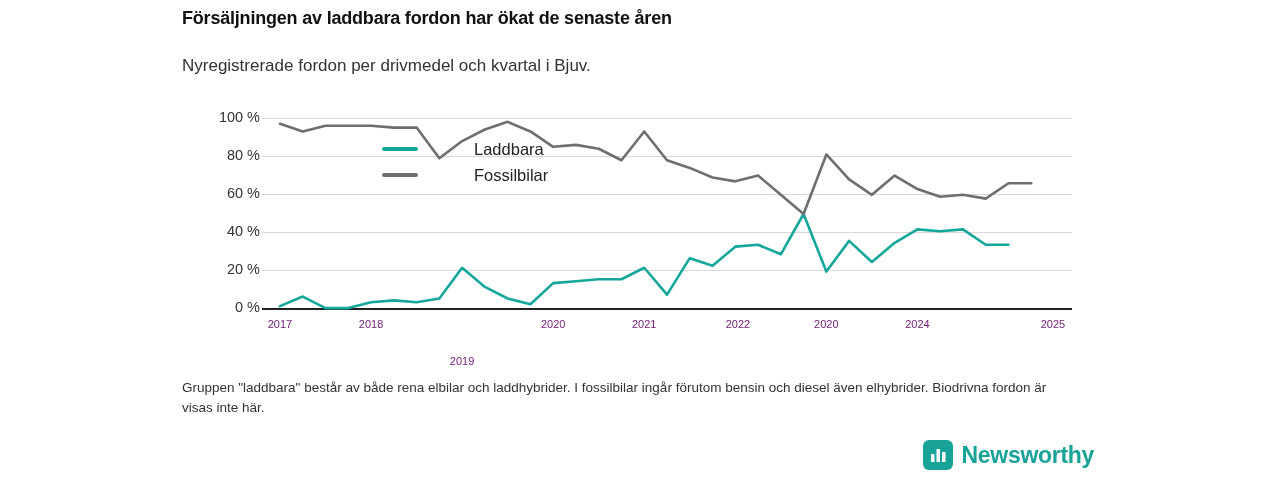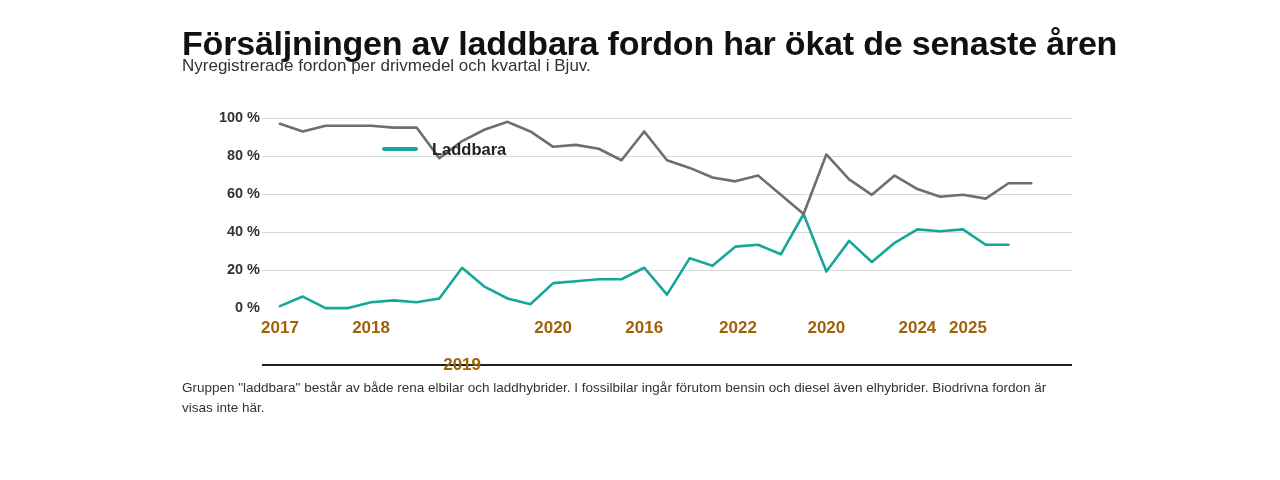--- a/index.html
+++ b/index.html
@@ -16,23 +16,23 @@
     position: relative;
   }
   .page {
     position: relative;
     width: 1280px;
     height: 480px;
   }
   .title {
     position: absolute;
     left: 182px;
-    top: 24px;
+    top: 8px;
     width: 1000px;
-    font-size: 34px;
+    font-size: 18px;
     font-weight: bold;
     color: #111111;
     letter-spacing: -0.2px;
   }
   .subtitle {
     position: absolute;
     left: 182px;
     top: 56px;
     width: 1000px;
     font-size: 17px;
@@ -44,22 +44,21 @@
     left: 182px;
     top: 108px;
     width: 900px;
     height: 230px;
   }
   .plot {
     position: absolute;
     left: 80px;
     top: 10px;
     width: 810px;
-    height: 248px;
-    font-weight: bold;
+    height: 192px;
   }
   .gridline {
     position: absolute;
     left: 0;
     width: 810px;
     height: 1px;
     background: #d9d9d9;
   }
   .axis-x {
     position: absolute;
@@ -74,36 +73,37 @@
     right: 812px;
     width: 70px;
     text-align: right;
     font-size: 14.5px;
     color: #333333;
     transform: translateY(-9px);
   }
   .xtick {
     position: absolute;
     top: 200px;
-    font-size: 17px;
-    color: #a16207;
+    font-size: 11px;
+    color: #701a75;
     text-align: center;
     width: 60px;
     margin-left: -30px;
   }
   .legend {
     position: absolute;
     left: 120px;
     top: 18px;
     font-size: 16px;
   }
   .legend-row {
     display: flex;
     align-items: center;
     height: 26px;
+    gap: 42px;
   }
   .legend-swatch {
     width: 36px;
     height: 4px;
     border-radius: 2px;
     margin-right: 14px;
   }
   .legend-label {
     color: #222222;
     font-size: 16.5px;
@@ -168,31 +168,45 @@
 
       <svg id="lines-svg" width="810" height="192" viewBox="0 0 810 192" style="position:absolute; left:0; top:0;">
           <path d="M18.00 188.16 L40.76 178.56 L63.53 190.08 L86.29 190.08 L109.06 184.32 L131.82 182.40 L154.59 184.32 L177.35 180.48 L200.12 149.76 L222.88 168.96 L245.65 180.48 L268.41 186.24 L291.18 165.12 L313.94 163.20 L336.71 161.28 L359.47 161.28 L382.24 149.76 L405.00 176.64 L427.76 140.16 L450.53 147.84 L473.29 128.64 L496.06 126.72 L518.82 136.32 L541.59 96.00 L564.35 153.60 L587.12 122.88 L609.88 144.00 L632.65 124.80 L655.41 111.36 L678.18 113.28 L700.94 111.36 L723.71 126.72 L746.47 126.72" fill="none" stroke="#16a79b" stroke-width="2.6" stroke-linejoin="round" stroke-linecap="round"></path>
           <path d="M18.00 5.76 L40.76 13.44 L63.53 7.68 L86.29 7.68 L109.06 7.68 L131.82 9.60 L154.59 9.60 L177.35 40.32 L200.12 23.04 L222.88 11.52 L245.65 3.84 L268.41 13.44 L291.18 28.80 L313.94 26.88 L336.71 30.72 L359.47 42.24 L382.24 13.44 L405.00 42.24 L427.76 49.92 L450.53 59.52 L473.29 63.36 L496.06 57.60 L518.82 76.80 L541.59 96.00 L564.35 36.48 L587.12 61.44 L609.88 76.80 L632.65 57.60 L655.41 71.04 L678.18 78.72 L700.94 76.80 L723.71 80.64 L746.47 65.28 L769.24 65.28" fill="none" stroke="#6e6e6e" stroke-width="2.6" stroke-linejoin="round" stroke-linecap="round"></path>
         </svg>
 
       <div class="xtick" id="xt0" style="left: 18px;">2017</div>
       <div class="xtick" id="xt1" style="left: 109.059px;">2018</div>
       <div class="xtick" id="xt2" style="left: 200.118px; margin-top: 37px;">2019</div>
       <div class="xtick" id="xt3" style="left: 291.176px;">2020</div>
-      <div class="xtick" id="xt4" style="left: 382.235px;">2016</div>
+      <div class="xtick" id="xt4" style="left: 382.235px;">2021</div>
       <div class="xtick" id="xt5" style="left: 476px;">2022</div>
       <div class="xtick" id="xt6" style="left: 564.353px;">2020</div>
       <div class="xtick" id="xt7" style="left: 655.412px;">2024</div>
-      <div class="xtick" id="xt8" style="left: 706px;">2025</div>
+      <div class="xtick" id="xt8" style="left: 791px;">2025</div>
 
       <div class="legend">
         <div class="legend-row">
           <span class="legend-swatch" id="sw0" style="background: rgb(22, 167, 155);"></span>
           <span class="legend-label">Laddbara</span>
         </div>
+        <div class="legend-row">
+          <span class="legend-swatch" id="sw1" style="background: rgb(110, 110, 110);"></span>
+          <span class="legend-label">Fossilbilar</span>
+        </div>
       </div>
     </div>
   </div>
 
   <div class="footnote">Gruppen "laddbara" består av både rena elbilar och laddhybrider. I fossilbilar ingår förutom bensin och diesel även elhybrider. Biodrivna fordon är visas inte här.</div>
 
+  <div class="brand">
+    <span class="brand-mark" style="background: rgb(23, 163, 152);">
+      <svg width="30" height="30" viewBox="0 0 30 30">
+        <rect x="8" y="14" width="3.5" height="8" fill="#ffffff"></rect>
+        <rect x="13.5" y="9" width="3.5" height="13" fill="#ffffff"></rect>
+        <rect x="19" y="12" width="3.5" height="10" fill="#ffffff"></rect>
+      </svg>
+    </span>
+    <span class="brand-name" style="color: rgb(23, 163, 152);">Newsworthy</span>
+  </div>
 
 </div>
 
 </body></html>

